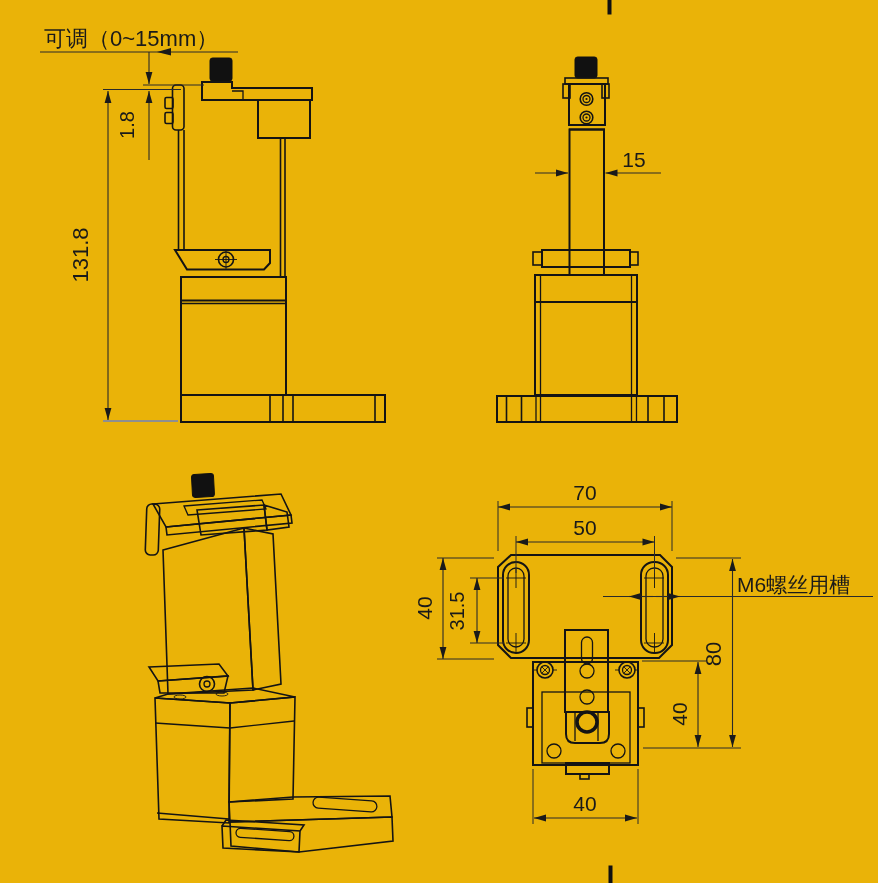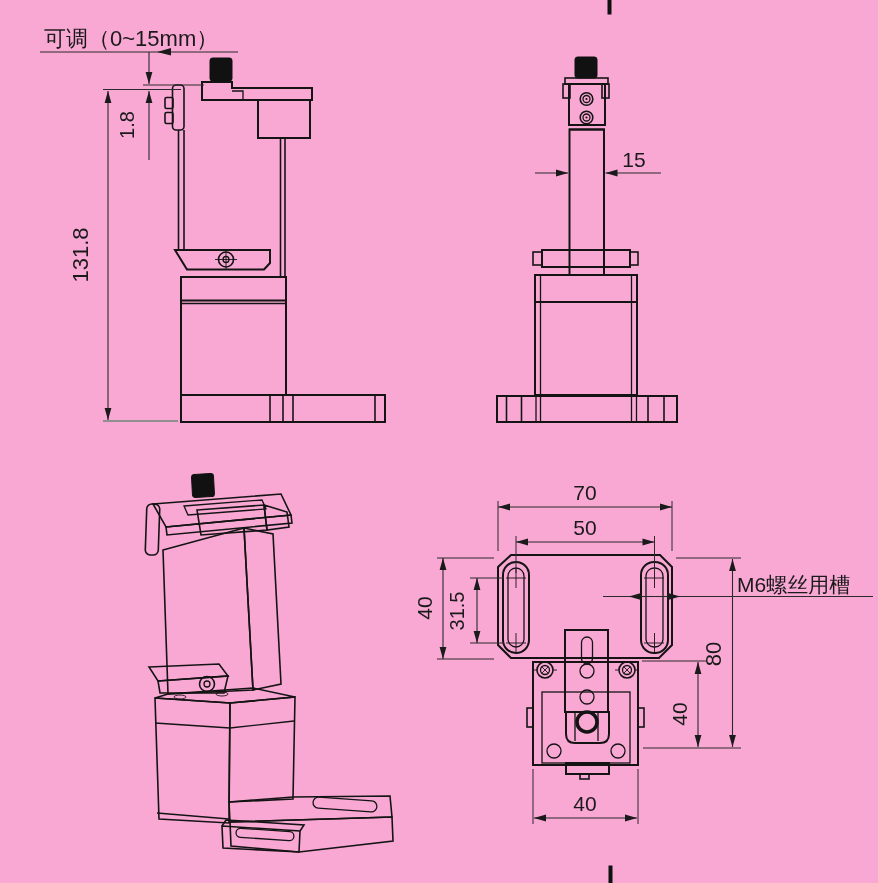--- a/index.html
+++ b/index.html
@@ -1,16 +1,16 @@
 <!DOCTYPE html>
 <html><head>
 <meta charset="utf-8">
 <style>
   html,body{margin:0;padding:0;background:#ffffff;}
-  .sheet{position:relative;width:878px;height:883px;background:#f9a8d4;overflow:hidden;
+  .sheet{position:relative;width:878px;height:883px;background:#eab308;overflow:hidden;
          font-family:"Liberation Sans", sans-serif;}
   svg{display:block;}
   .ol  {fill:none;stroke:#141414;stroke-width:2;stroke-linejoin:miter;stroke-linecap:butt;}
   .ol2 {fill:none;stroke:#141414;stroke-width:1.6;}
   .in  {fill:none;stroke:#141414;stroke-width:1.3;}
   .thn {fill:none;stroke:#141414;stroke-width:0.9;}
   .dim {fill:none;stroke:#2a2a2a;stroke-width:1.1;}
   .ext {fill:none;stroke:#2a2a2a;stroke-width:1;}
   .gry {fill:none;stroke:#8f8f8f;stroke-width:2;}
   .blk {fill:#111111;stroke:#111111;stroke-width:1;}

